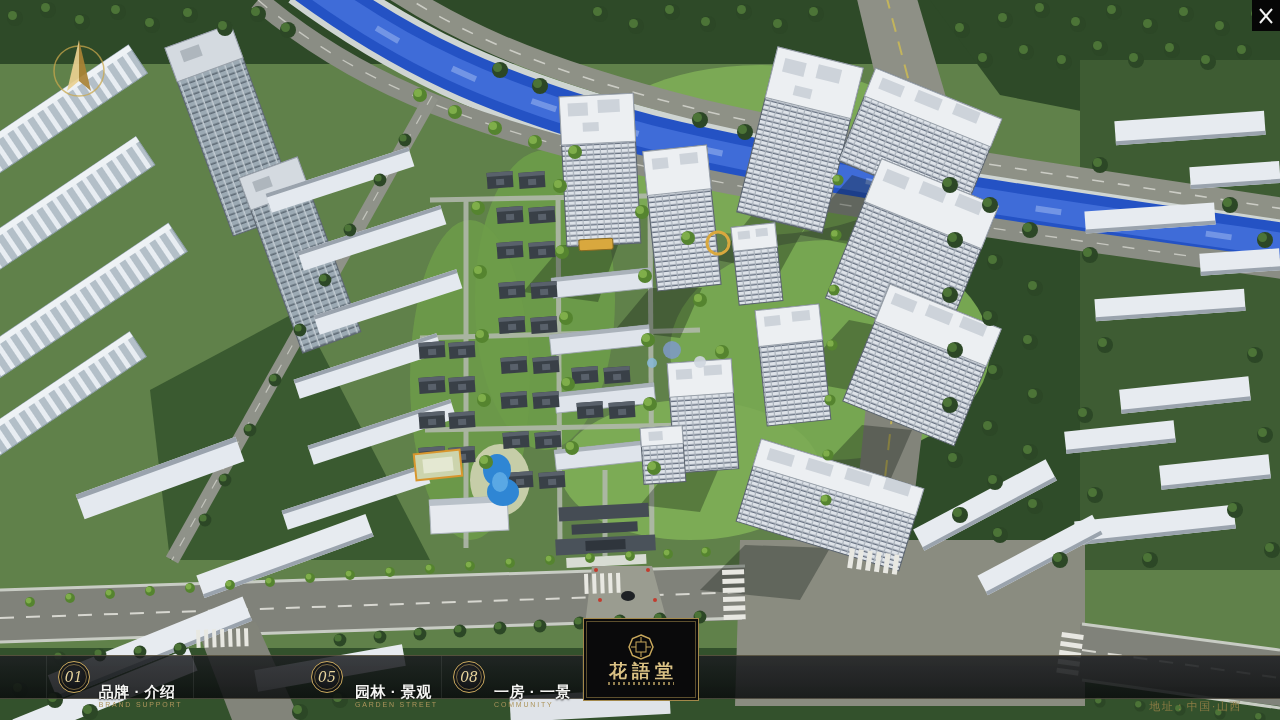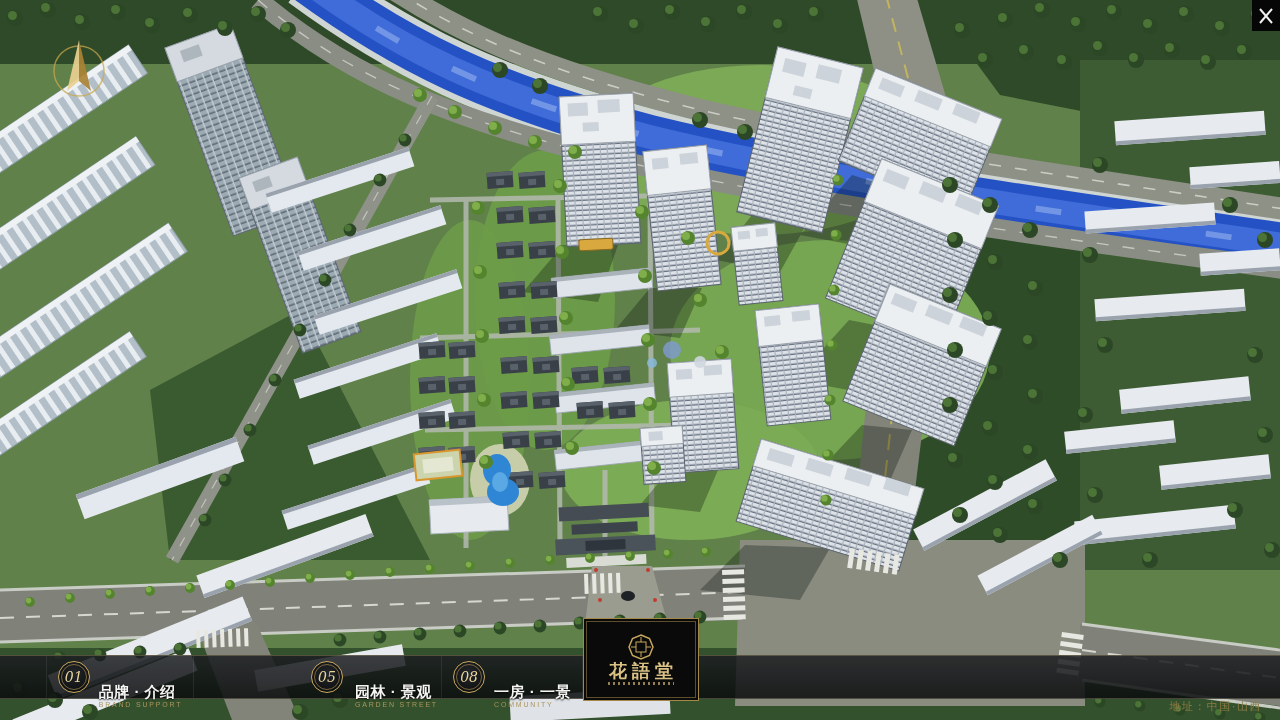--- a/index.html
+++ b/index.html
@@ -28,21 +28,21 @@
   .nav-txt{display:flex;flex-direction:column;align-items:flex-start;margin-top:38px;}
   .cn{font-size:15px;font-weight:700;color:#f4f4f2;letter-spacing:.5px;line-height:1.05;text-shadow:0 1px 2px rgba(0,0,0,.8);white-space:nowrap;}
   .en{font-size:7px;color:#ad955c;letter-spacing:1.8px;margin-top:2px;white-space:nowrap;}
   
   .logo-panel{position:absolute;left:583px;top:618px;width:114px;height:81px;z-index:6;background:#0a0a0b;
     border:1px solid #a3884a;box-shadow:inset 0 0 0 2px #0a0a0b,inset 0 0 0 3px rgba(163,136,74,.55);
     display:flex;flex-direction:column;align-items:center;justify-content:center;gap:2px;cursor:pointer;}
   .logo-title{font-family:"DejaVu Serif",serif;font-size:18px;font-weight:700;color:#d9c083;letter-spacing:5px;text-indent:5px;line-height:1;}
   .logo-sub{width:66px;height:3px;background:repeating-linear-gradient(90deg,rgba(173,149,92,.85) 0 2px,transparent 2px 5px);}
   
-  .address{position:absolute;right:18px;top:699px;font-size:11px;color:#8d7c44;letter-spacing:1.5px;z-index:6;}
+  .address{position:absolute;right:38px;top:699px;font-size:11px;color:#8d7c44;letter-spacing:1.5px;z-index:6;}
 </style>
 </head>
 <body>
 
 <div class="stage">
 
   <svg class="map" viewBox="0 0 1280 720" xmlns="http://www.w3.org/2000/svg">
     <defs>
       <pattern id="pw" width="7" height="5" patternUnits="userSpaceOnUse">
         <rect width="7" height="5" fill="#dde2e8"></rect>

